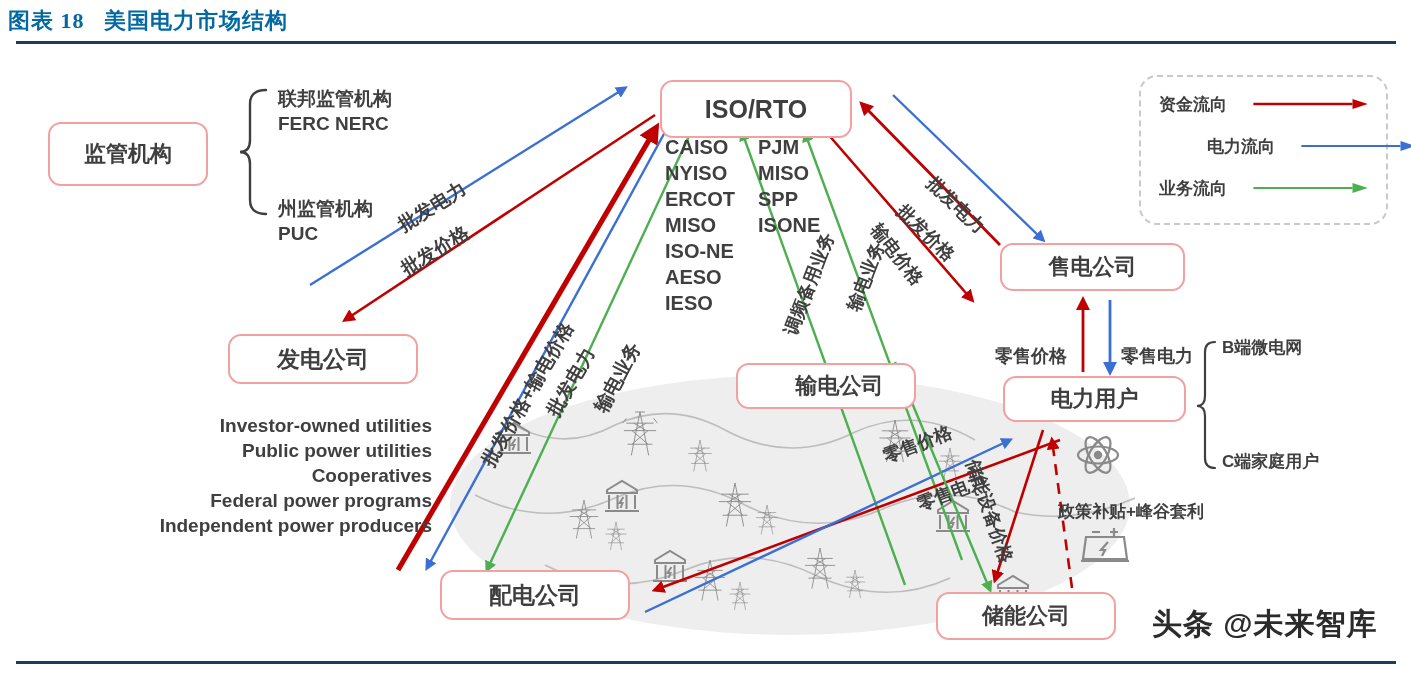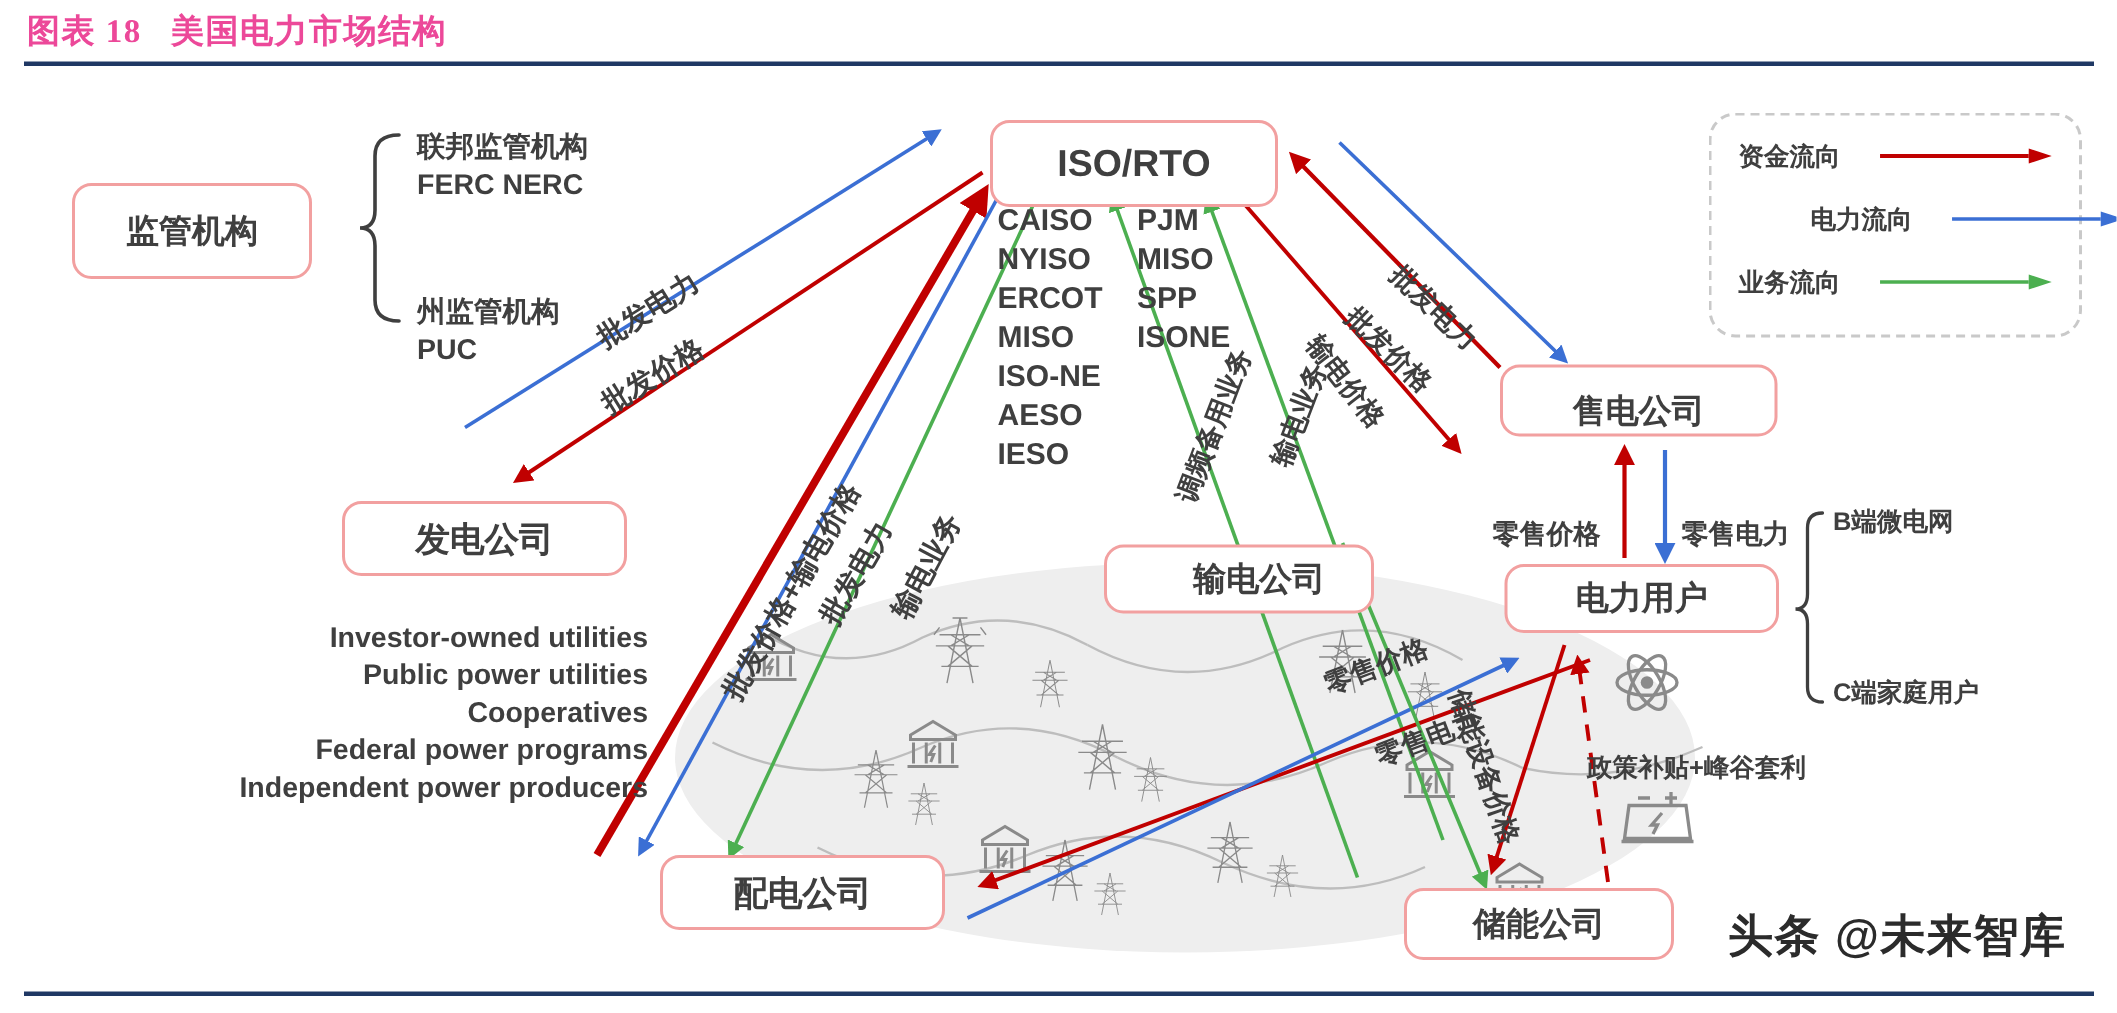--- a/index.html
+++ b/index.html
@@ -1,23 +1,23 @@
 <!DOCTYPE html>
 <html><head>
 <meta charset="utf-8">
 <style>
   html,body{margin:0;padding:0;background:#ffffff;}
   body{width:1411px;height:675px;position:relative;overflow:hidden;
        font-family:"Liberation Sans","DejaVu Sans",sans-serif;}
 
   
   #header{position:absolute;left:0;top:0;width:1411px;height:46px;}
-  #chart-title{position:absolute;left:18px;top:6px;
+  #chart-title{position:absolute;left:8px;top:6px;
       font-family:"Liberation Serif","DejaVu Serif",serif;
-      font-weight:bold;font-size:22px;color:#ec4899;letter-spacing:1px;
+      font-weight:bold;font-size:22px;color:#0369a1;letter-spacing:1px;
       white-space:pre;}
   #title-rule{position:absolute;left:16px;top:41px;width:1380px;height:3px;
       background:#1f3864;}
   #footer-rule{position:absolute;left:16px;top:661px;width:1380px;height:3px;
       background:#1f3864;}
 
   
   #canvas{position:absolute;left:0;top:0;width:1411px;height:675px;}
 
   
@@ -237,21 +237,21 @@
 </div>
 
 <div class="node" style="left:228px;top:334px;width:190px;height:50px;font-size:23px;">
   <span>发电公司</span>
 </div>
 
 <div class="node" style="left:736px;top:363px;width:180px;height:46px;font-size:22px;padding-left:27px;">
   <span>输电公司</span>
 </div>
 
-<div class="node" style="left:1000px;top:243px;width:185px;height:48px;font-size:22px;align-items:flex-end;">
+<div class="node" style="left:1000px;top:243px;width:185px;height:48px;font-size:22px;">
   <span>售电公司</span>
 </div>
 
 <div class="node" style="left:1003px;top:376px;width:183px;height:46px;font-size:22px;">
   <span>电力用户</span>
 </div>
 
 <div class="node" style="left:440px;top:570px;width:190px;height:50px;font-size:23px;">
   <span>配电公司</span>
 </div>

